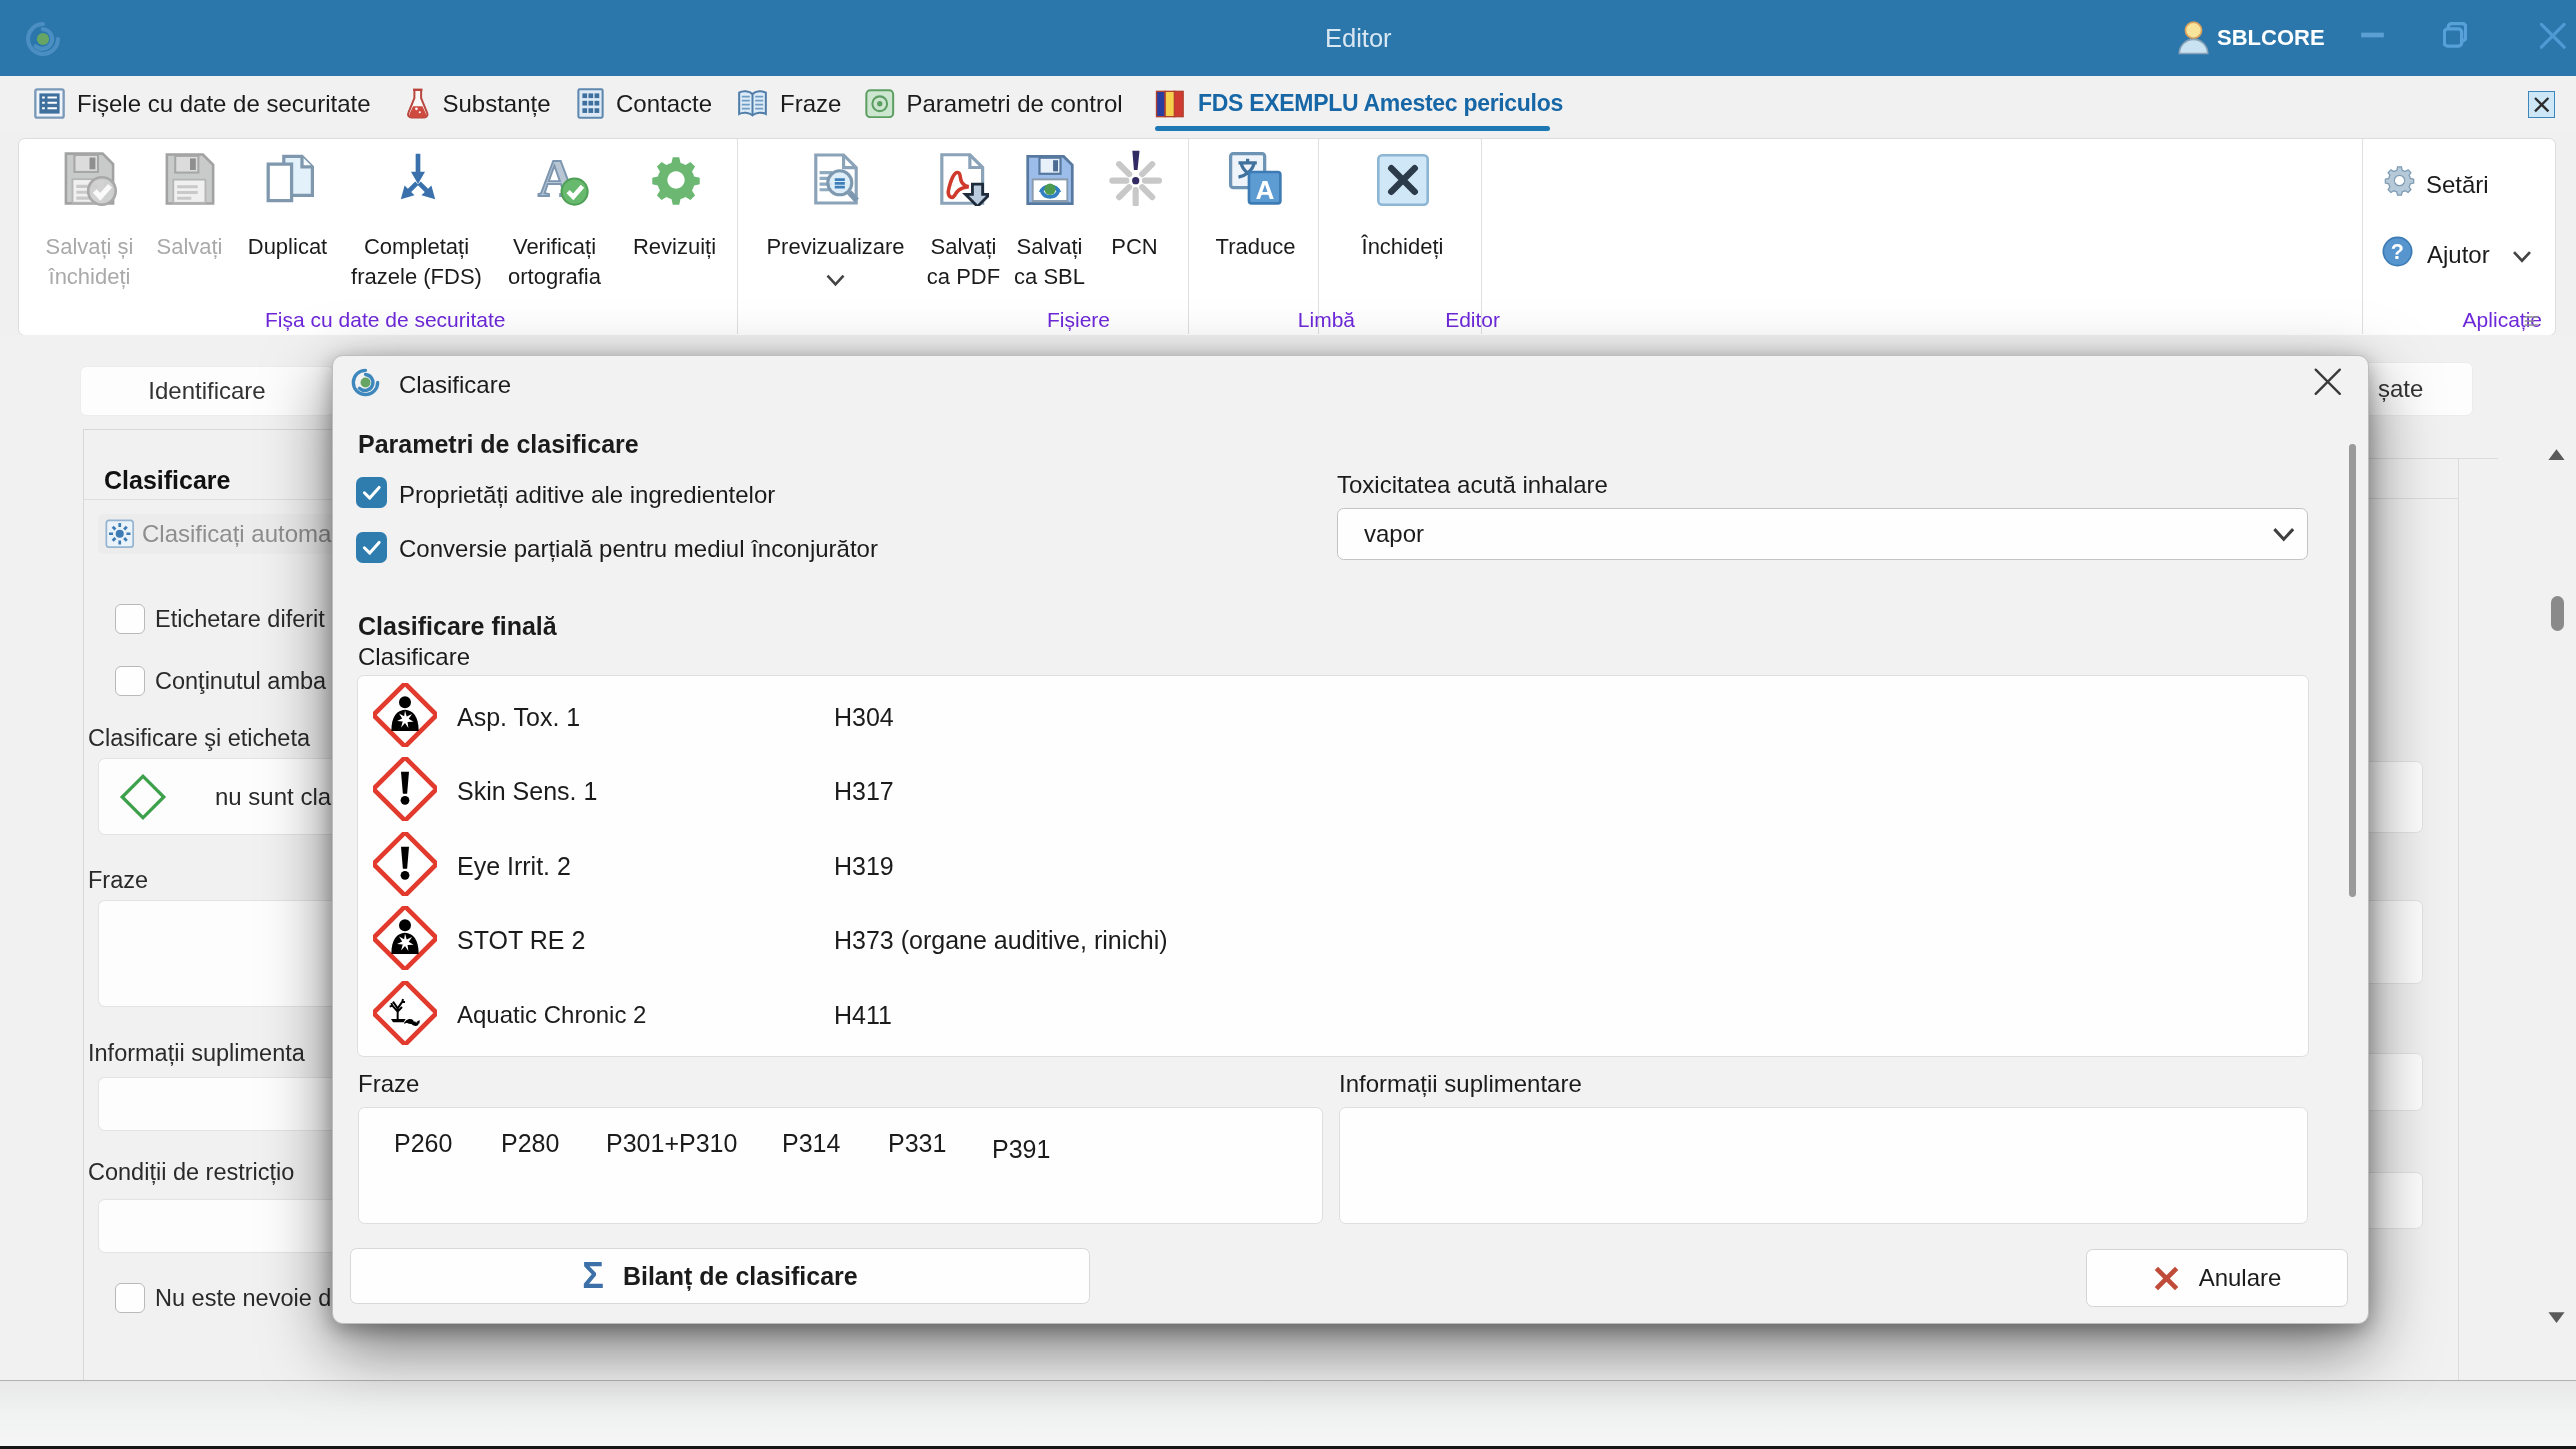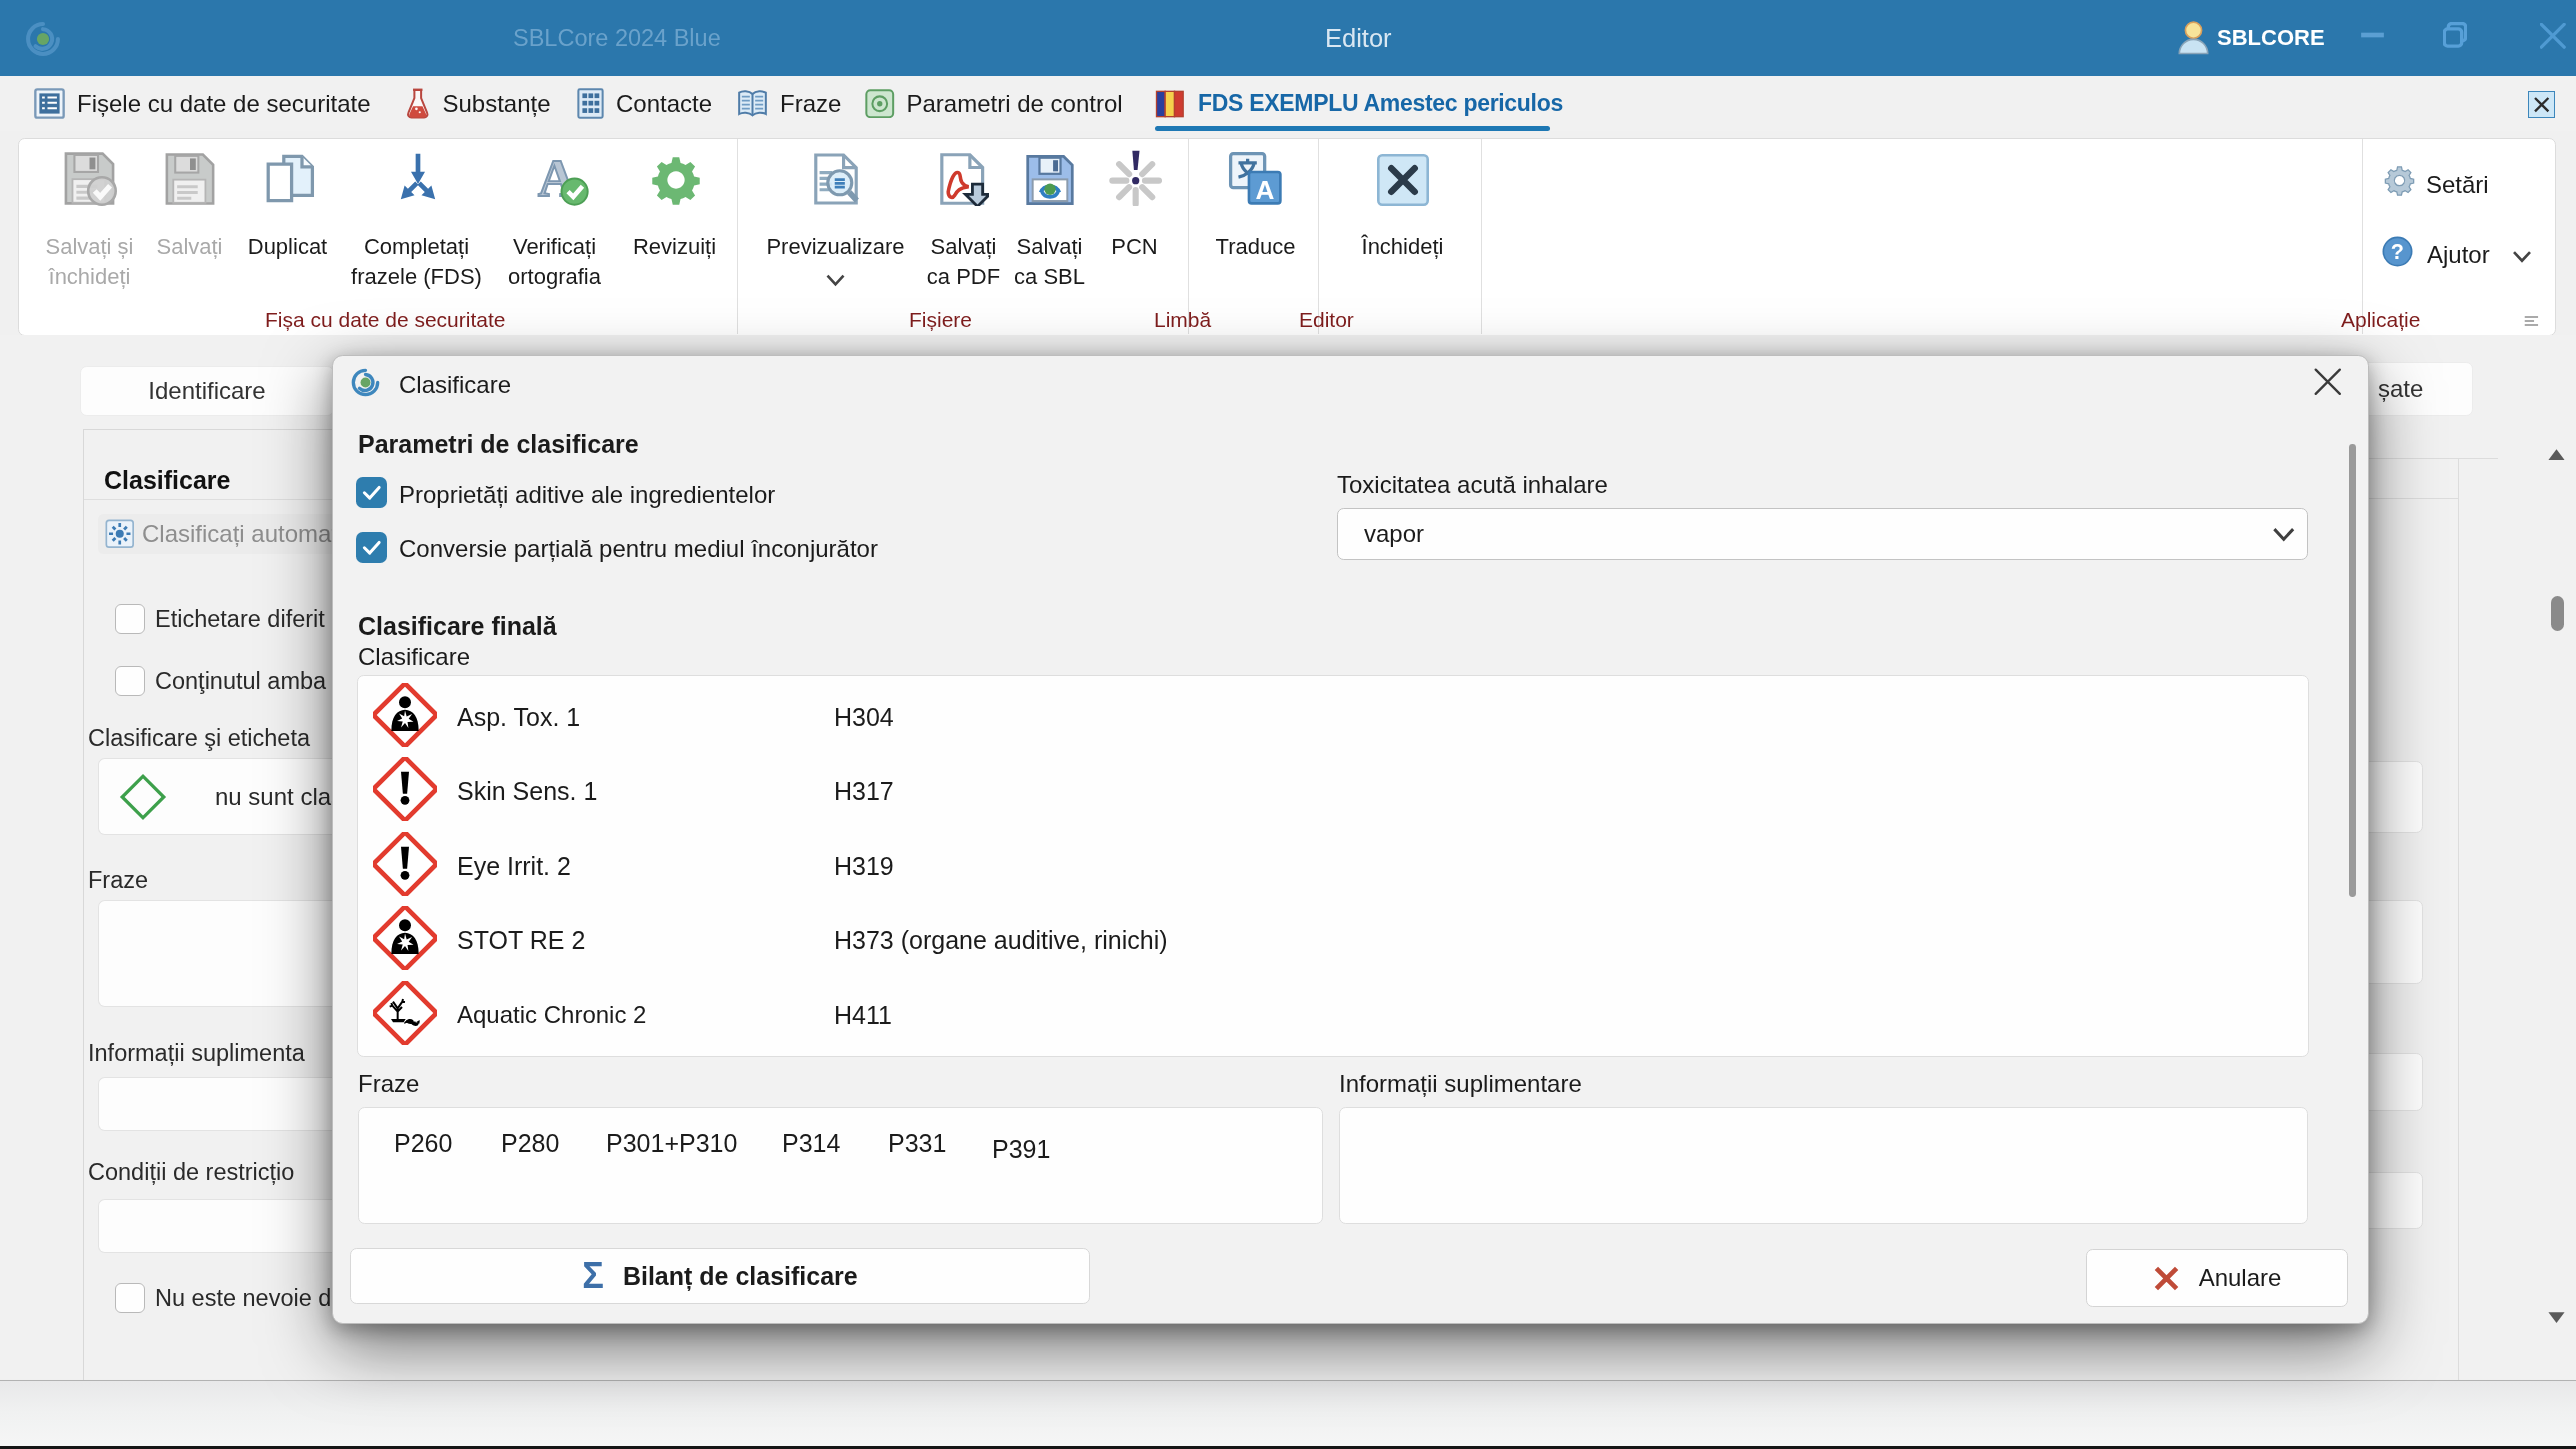--- a/index.html
+++ b/index.html
@@ -26,21 +26,21 @@
   #tabclose { position:absolute; left:2528px; top:14.8px; width:27px; height:27px; background:#cde7f7;
               border:1.3px solid #3c86bb; display:flex; align-items:center; justify-content:center; }
 
   
   #ribbon { position:absolute; left:18px; top:138px; width:2538px; height:198px; background:#ffffff;
             border:1.3px solid #dcdcdc; border-radius:6.7px; }
   .rsep { position:absolute; top:0; width:1.3px; height:195px; background:#e0e0e0; }
   .ricon { position:absolute; top:10.7px; height:56px; display:flex; align-items:flex-end; justify-content:center; }
   .rlab  { position:absolute; top:93px; font-size:22px; color:#1b1b1b; text-align:center; line-height:29.5px; white-space:pre-line; }
   .rlab.gray { color:#a9a9a9; }
-  .rcap  { position:absolute; top:169px; font-size:21px; color:#7f1d1d; text-align:left; white-space:nowrap; }
+  .rcap  { position:absolute; top:169px; font-size:21px; color:#6d28d9; text-align:right; white-space:nowrap; }
 
   
   #content { position:absolute; left:0; top:335px; width:2576px; height:1044px; background:#f1f1f1; }
   .wbox { position:absolute; background:#fdfdfd; border:1.3px solid #e3e3e3; border-radius:6.7px; }
   .blab { position:absolute; font-size:23.5px; color:#2a2a2a; white-space:nowrap; }
   .cb   { position:absolute; width:29.5px; height:29.5px; background:#fefefe; border:1.3px solid #b9b9b9; border-radius:6px; }
 
   
   #statusbar { position:absolute; left:0; top:1380px; width:2576px; height:69px;
                border-top:1.3px solid #b2b2b2;
@@ -59,21 +59,20 @@
 </style>
 </head>
 <body>
 
 <div id="titlebar">
   <svg class="abs" style="left:24px;top:19.5px" width="38" height="38" viewBox="0 0 56 56">
     <circle cx="28" cy="28" r="9" fill="#67a565"></circle>
     <path d="M 28 6 A 22 22 0 1 0 50 28" fill="none" stroke="#4b8fc2" stroke-width="6" stroke-linecap="round"></path>
     <path d="M 28 13.5 A 14.5 14.5 0 1 1 17 38.5" fill="none" stroke="#4b8fc2" stroke-width="6" stroke-linecap="round"></path>
   </svg>
-  <div id="apptitle">SBLCore 2024 Blue</div>
   <div id="wintitle">Editor</div>
   <svg class="abs" style="left:2178px;top:21px" width="31" height="34" viewBox="0 0 46 50">
     <circle cx="23" cy="13.5" r="12" fill="#f8e49a" stroke="#d9a05c" stroke-width="2.5"></circle>
     <path d="M 2 48 A 21 21 0 0 1 44 48 Z" fill="#c9e3f3" stroke="#8aa4b8" stroke-width="2.5"></path>
   </svg>
   <div id="userlbl">SBLCORE</div>
   <svg class="abs" style="left:2361px;top:32px" width="23" height="6.7" viewBox="0 0 34 10">
       <rect x="0" y="1" width="34" height="7" fill="#5b9fd3"></rect>
     </svg>
   <svg class="abs" style="left:2443px;top:21.5px" width="24" height="27" viewBox="0 0 36 40">

